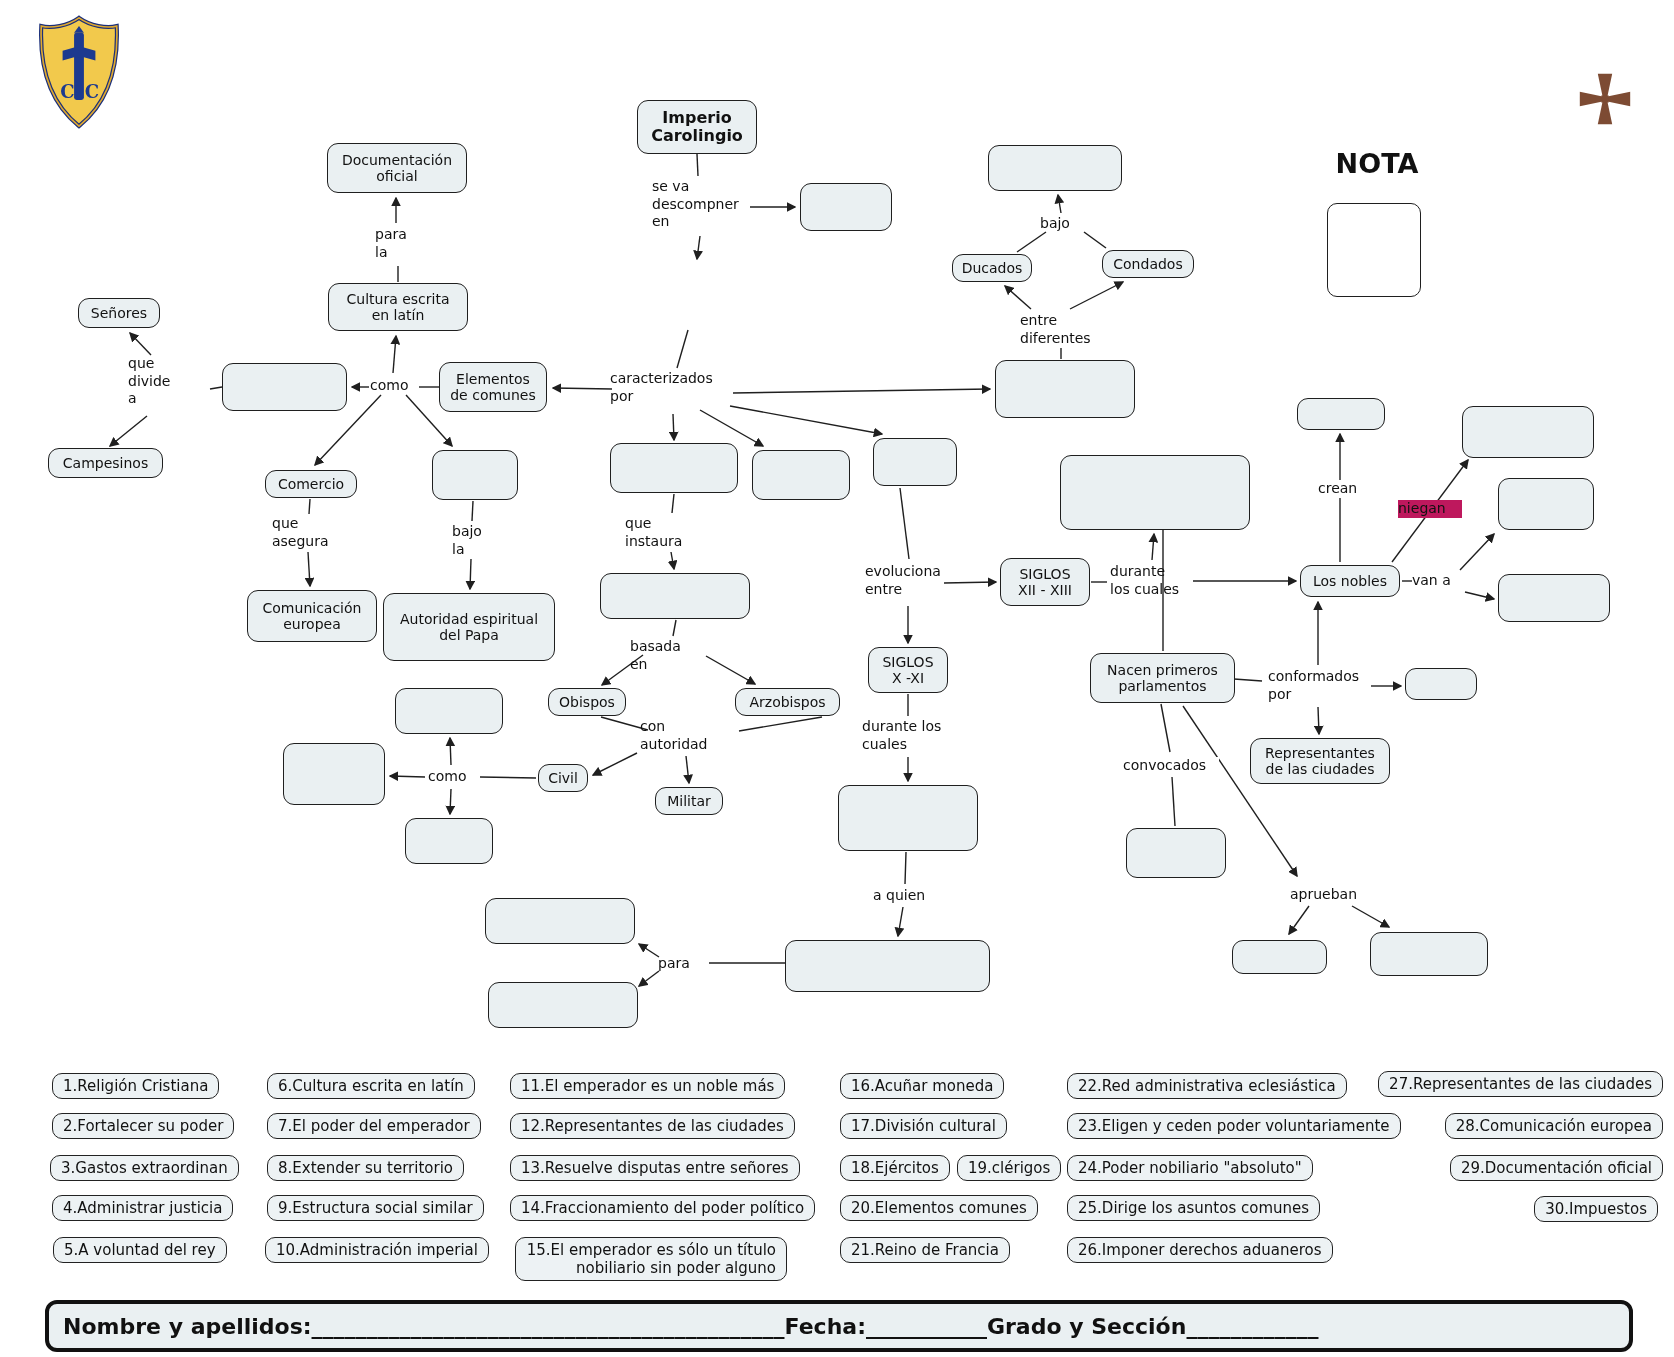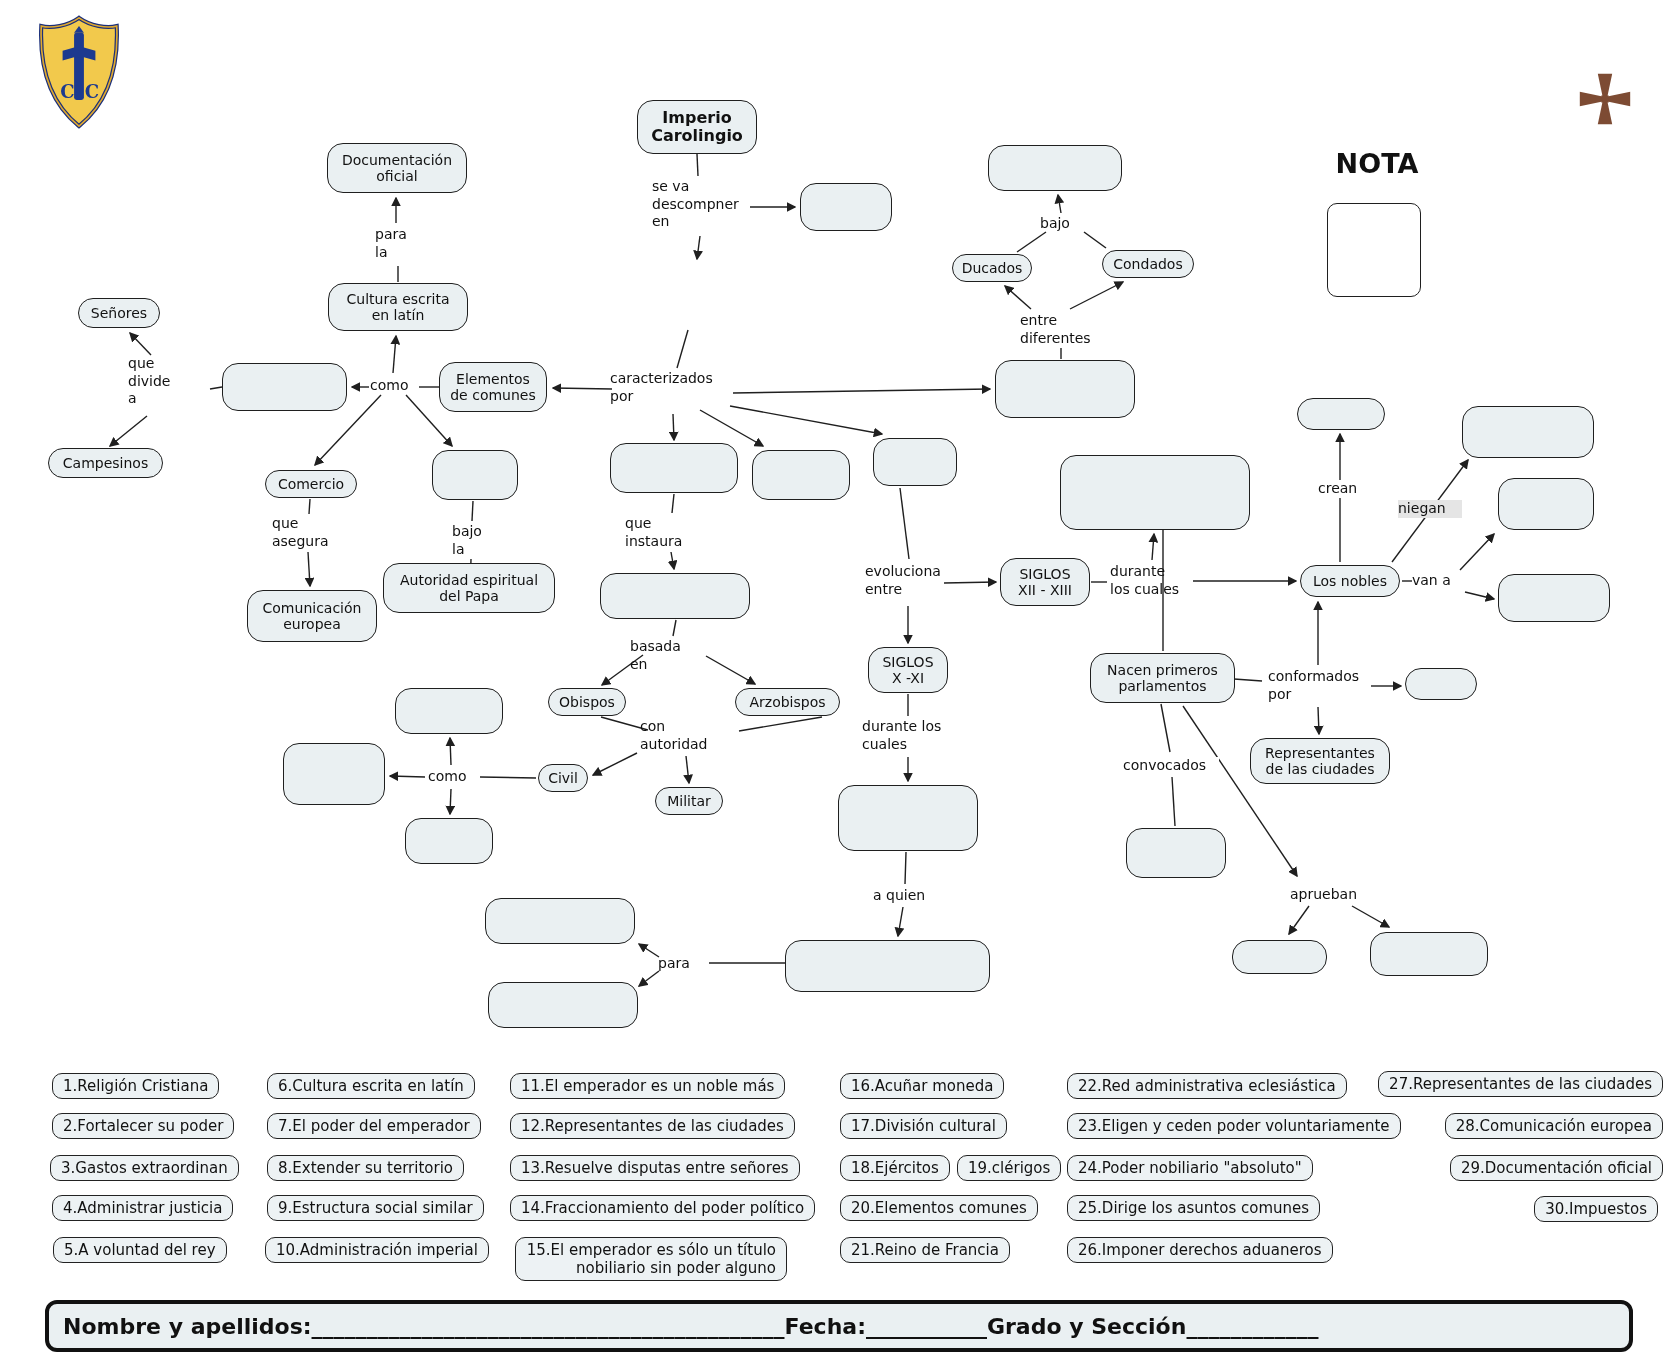--- a/index.html
+++ b/index.html
@@ -1,18 +1,18 @@
 <!DOCTYPE html>
 <html><head>
 <meta charset="utf-8">
 <style>
   html,body{margin:0;padding:0;background:#fff;}
   #page{position:relative;width:1674px;height:1357px;background:#fff;overflow:hidden;
         font-family:"DejaVu Sans","Liberation Sans",sans-serif;color:#111;}
-  .node{position:absolute;background:#eaf0f2;border:1.4px solid #1f1f1f;border-radius:16px;
+  .node{position:absolute;background:#eaf0f2;border:1.4px solid #1f1f1f;border-radius:11px;
         display:flex;align-items:center;justify-content:center;text-align:center;
         font-size:14px;line-height:1.15;white-space:pre-line;padding:4px;box-sizing:border-box;}
   .node.bold{font-weight:bold;font-size:16px;}
   .node.big{font-weight:bold;font-size:21px;letter-spacing:.5px;}
   .lbl{position:absolute;text-align:left;font-size:14px;line-height:1.25;white-space:pre-line;}
   .wires{position:absolute;left:0;top:0;pointer-events:none;}
   .wires line{stroke:#1f1f1f;stroke-width:1.4;}
   .chip{position:absolute;background:#edf2f4;border:1.4px solid #222;border-radius:10px;
         padding:3px 10px;font-size:15px;white-space:nowrap;}
   .chip.two{white-space:normal;width:250px;text-align:right;}
@@ -143,21 +143,21 @@
 oficial</div>
   <div class="node" style="left:328px;top:283px;width:140px;height:48px">Cultura escrita
 en latín</div>
   <div class="node" style="left:78px;top:298px;width:82px;height:30px">Señores</div>
   <div class="node" style="left:48px;top:448px;width:115px;height:30px">Campesinos</div>
   <div class="node" style="left:439px;top:362px;width:108px;height:50px">Elementos
 de comunes</div>
   <div class="node" style="left:265px;top:470px;width:92px;height:28px">Comercio</div>
   <div class="node" style="left:247px;top:590px;width:130px;height:52px">Comunicación
 europea</div>
-  <div class="node" style="left:383px;top:563px;width:172px;height:50px">Autoridad espiritual
+  <div class="node" style="left:383px;top:593px;width:172px;height:68px">Autoridad espiritual
 del Papa</div>
   <div class="node" style="left:548px;top:688px;width:78px;height:28px">Obispos</div>
   <div class="node" style="left:735px;top:688px;width:105px;height:28px">Arzobispos</div>
   <div class="node" style="left:538px;top:764px;width:50px;height:28px">Civil</div>
   <div class="node" style="left:655px;top:787px;width:68px;height:28px">Militar</div>
   <div class="node" style="left:952px;top:254px;width:80px;height:28px">Ducados</div>
   <div class="node" style="left:1102px;top:250px;width:92px;height:28px">Condados</div>
   <div class="node" style="left:1000px;top:558px;width:90px;height:48px">SIGLOS
 XII - XIII</div>
   <div class="node" style="left:868px;top:647px;width:80px;height:46px">SIGLOS
@@ -217,21 +217,21 @@
   <div class="lbl" style="left:630px;top:638px;width:80px">basada
 en</div>
   <div class="lbl" style="left:640px;top:718px;width:90px">con
 autoridad</div>
   <div class="lbl" style="left:428px;top:768px;width:48px">como</div>
   <div class="lbl" style="left:865px;top:563px;width:100px">evoluciona
 entre</div>
   <div class="lbl" style="left:1110px;top:563px;width:80px">durante
 los cuales</div>
   <div class="lbl" style="left:1318px;top:480px;width:58px;background:#fff">crean</div>
-  <div class="lbl" style="left:1398px;top:500px;width:64px;background:#e5e5e5">niegan</div>
+  <div class="lbl" style="left:1398px;top:500px;width:64px;background:#be185d">niegan</div>
   <div class="lbl" style="left:1412px;top:572px;width:50px">van a</div>
   <div class="lbl" style="left:862px;top:718px;width:94px">durante los
 cuales</div>
   <div class="lbl" style="left:873px;top:887px;width:70px">a quien</div>
   <div class="lbl" style="left:658px;top:955px;width:50px">para</div>
   <div class="lbl" style="left:1268px;top:668px;width:104px">conformados
 por</div>
   <div class="lbl" style="left:1123px;top:757px;width:96px;background:#fff">convocados</div>
   <div class="lbl" style="left:1290px;top:886px;width:84px">aprueban</div>
 

